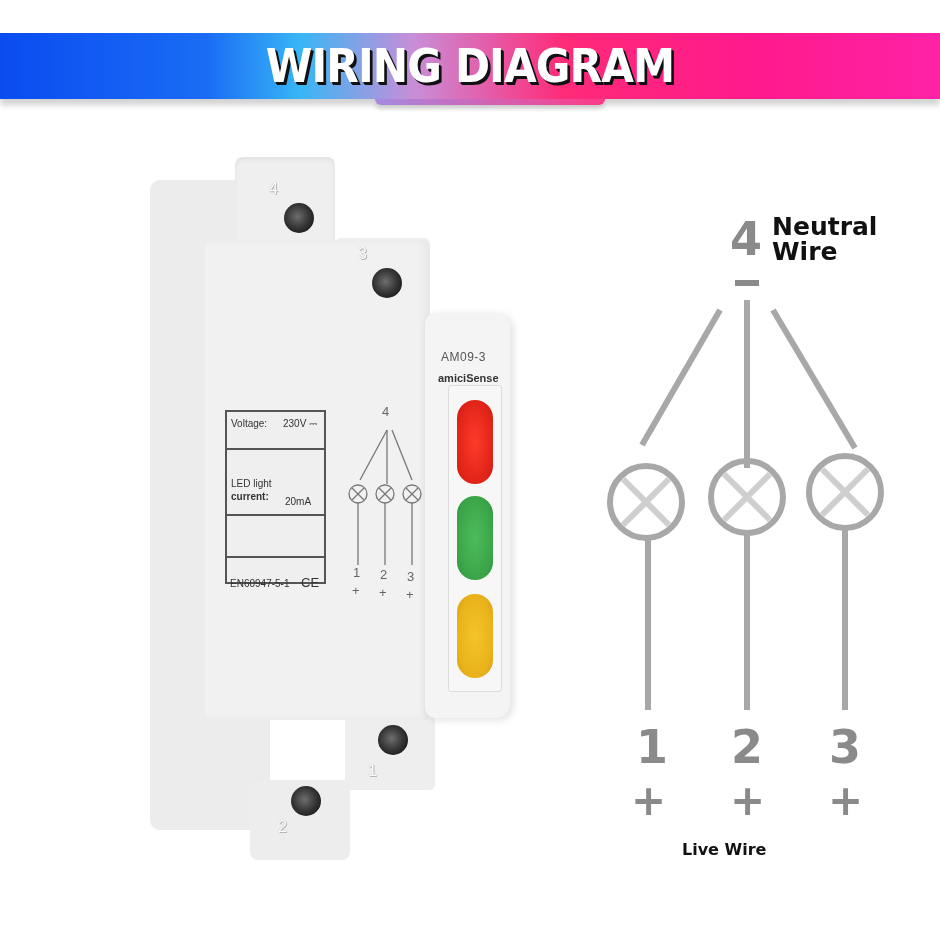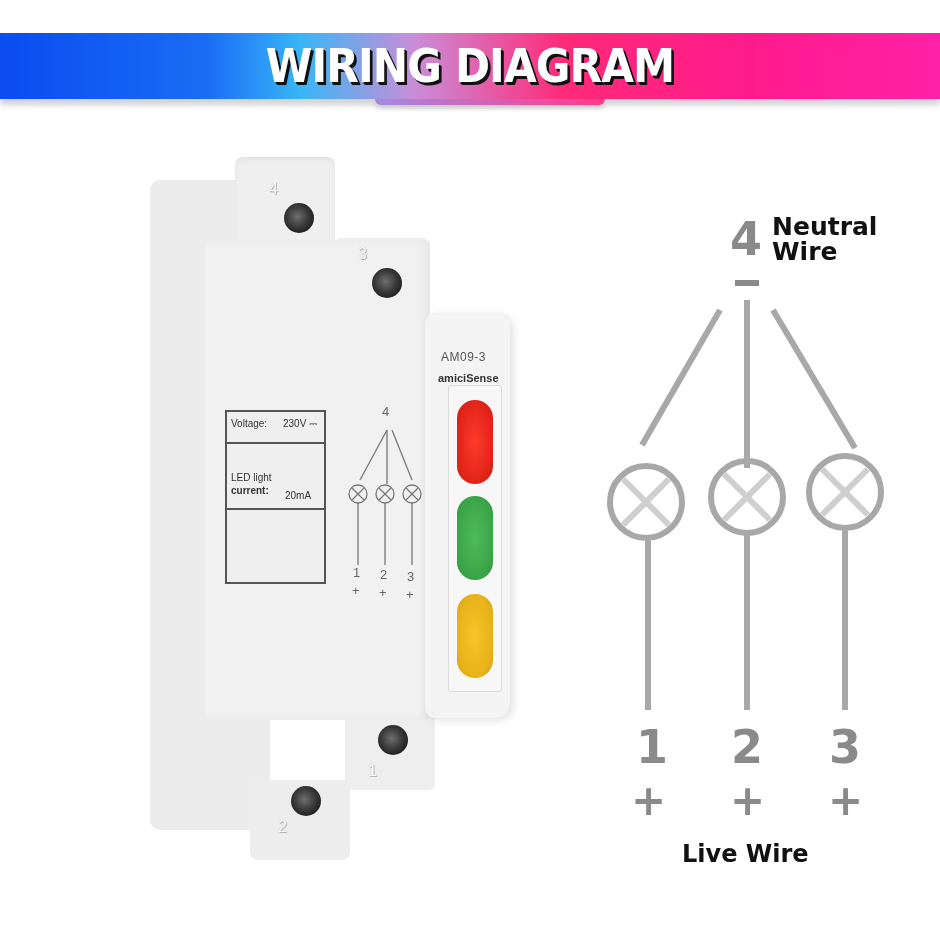--- a/index.html
+++ b/index.html
@@ -61,30 +61,34 @@
   <span class="tnum" style="left:358px;top:245px;">3</span>
   <div class="screw" style="left:378px;top:725px;"></div>
   <span class="tnum" style="left:368px;top:762px;">1</span>
   <div class="screw" style="left:291px;top:786px;"></div>
   <span class="tnum" style="left:278px;top:818px;">2</span>
 
   <span class="brand">amiciSense</span>
   <span class="model">AM09-3</span>
 
   <div class="label-box">
-    <div class="label-row" style="height:32px;padding-left:40px;">
+    <div class="label-row" style="height:38px;padding-left:40px;">
       <span style="position:absolute;left:4px;top:6px;">Voltage:</span>
       <span style="position:absolute;left:56px;top:6px;">230V ⎓</span>
     </div>
     <div class="label-row" style="height:42px;margin-top:24px;">
       <span style="position:absolute;left:4px;top:4px;">LED light</span>
       <span style="position:absolute;left:4px;top:17px;font-weight:bold;">current:</span>
       <span style="position:absolute;left:58px;top:22px;">20mA</span>
     </div>
     <div class="label-row" style="height:42px;"></div>
+    <div class="label-row" style="height:56px;">
+      <span style="position:absolute;left:3px;top:20px;font-size:10px;">EN60947-5-1</span>
+      <span style="position:absolute;left:74px;top:17px;font-size:13px;">CE</span>
+    </div>
   </div>
 
   <svg style="position:absolute;left:340px;top:400px;" width="90" height="210">
     <g stroke="#777" stroke-width="1.3" fill="none">
       <line x1="47" y1="30" x2="20" y2="80"></line>
       <line x1="47" y1="30" x2="47" y2="84"></line>
       <line x1="52" y1="30" x2="72" y2="80"></line>
       <circle cx="18" cy="94" r="9"></circle>
         <line x1="12" y1="88" x2="24" y2="100"></line>
         <line x1="24" y1="88" x2="12" y2="100"></line>
@@ -150,14 +154,14 @@
   <div style="position:absolute;left:820px;top:456px;width:50px;height:80px;"></div>
 
   <span class="big-num" style="left:636px;top:720px;">1</span>
   <span class="big-num" style="left:731px;top:720px;">2</span>
   <span class="big-num" style="left:829px;top:720px;">3</span>
 
   <span class="plus" style="left:631px;top:776px;">+</span>
   <span class="plus" style="left:730px;top:776px;">+</span>
   <span class="plus" style="left:828px;top:776px;">+</span>
 
-  <span class="wd-text" style="left:682px;top:840px;font-weight:bold;font-size:24px;color:#111;">Live Wire</span>
+  <span class="wd-text" style="left:682px;top:840px;font-weight:bold;font-size:16px;color:#111;">Live Wire</span>
 </div>
 
 </body></html>

